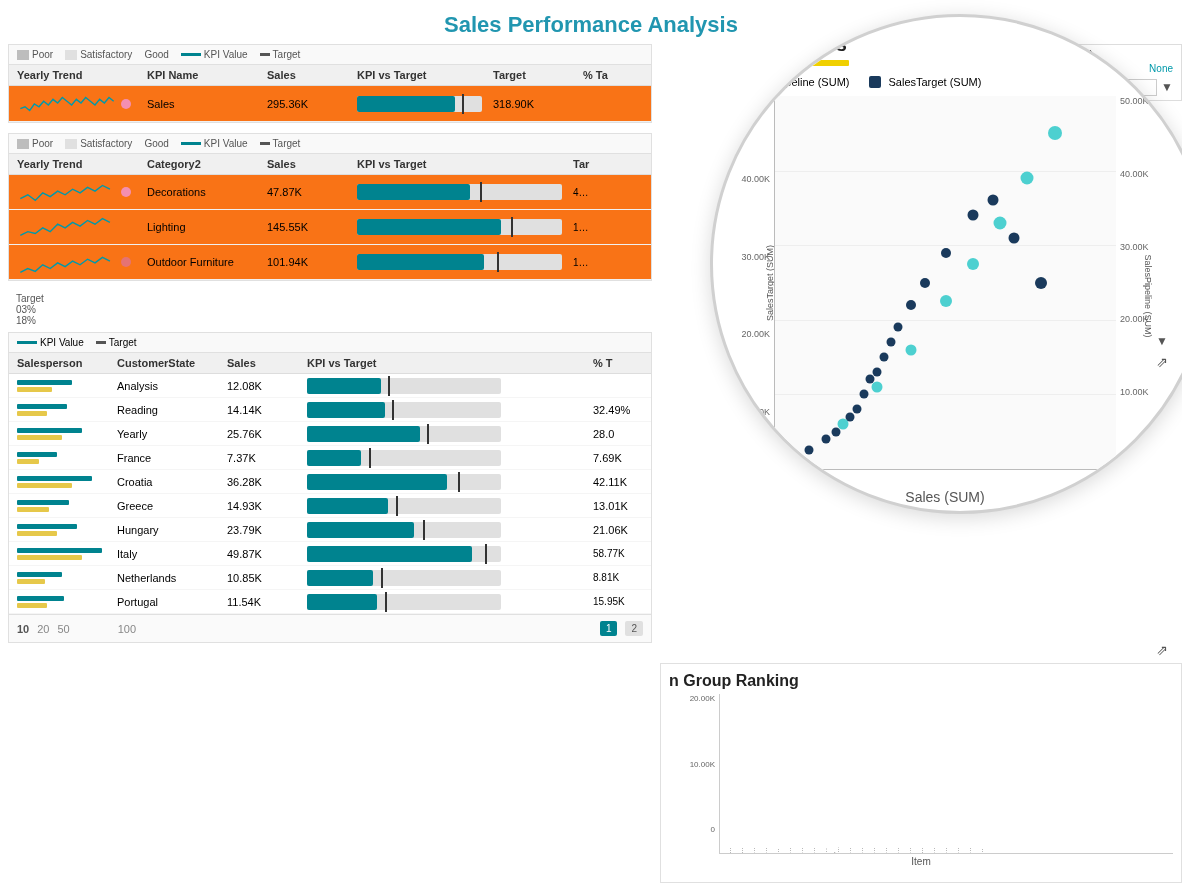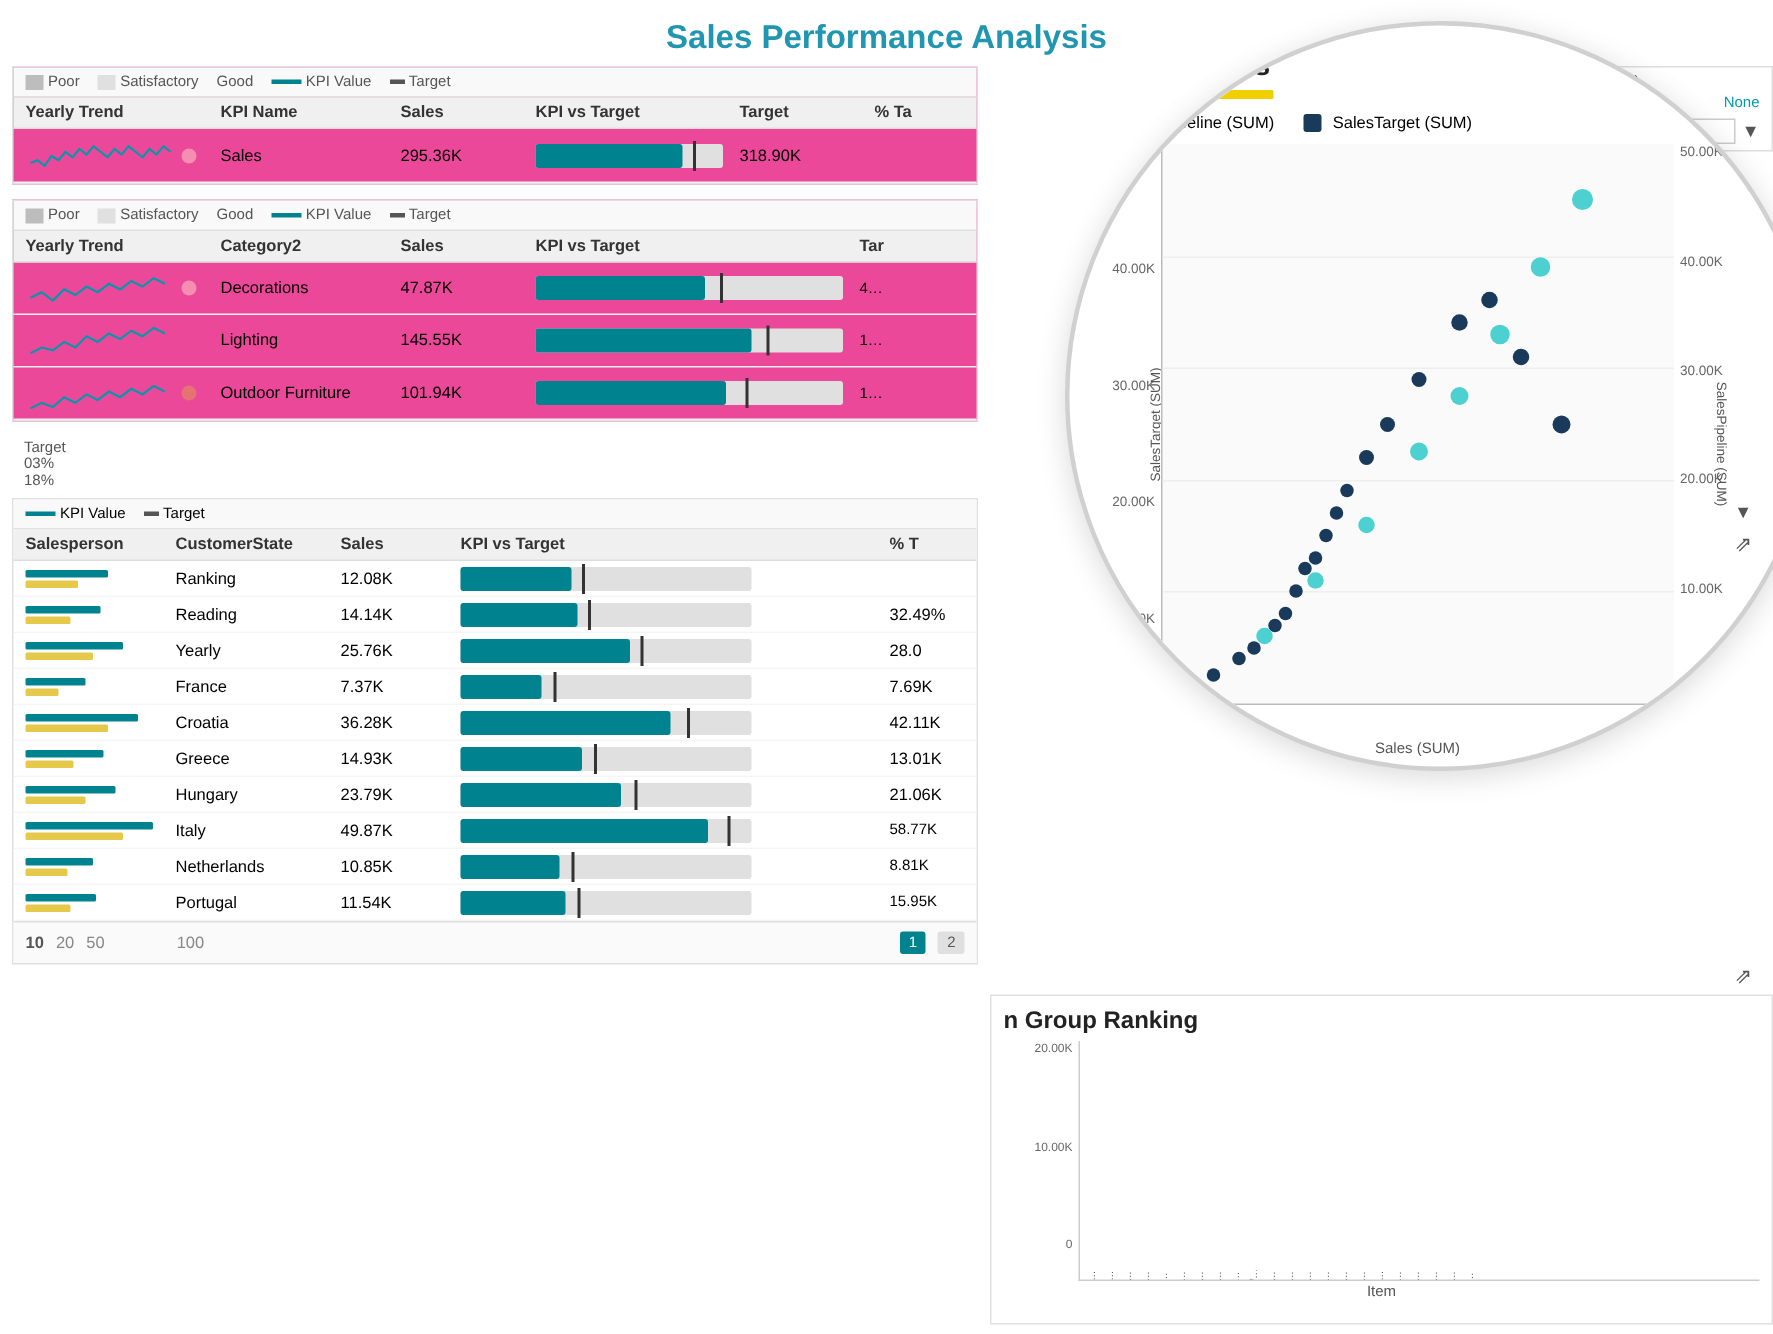--- a/index.html
+++ b/index.html
@@ -23,21 +23,21 @@
       width: 660px;
       flex-shrink: 0;
       padding: 0 8px;
       overflow: hidden;
     }
 
     
     .kpi-section {
       border: 1px solid #e0e0e0;
       margin-bottom: 10px;
-      background: #ec4899;
+      background: #f97316;
       font-size: 11px;
     }
 
     .legend-row {
       display: flex;
       align-items: center;
       gap: 12px;
       padding: 4px 8px;
       background: #f9f9f9;
       border-bottom: 1px solid #e0e0e0;
@@ -485,21 +485,21 @@
         <span>KPI vs Target</span>
         <span></span>
         <span>% T</span>
       </div>
 
       <div class="sp-row">
         <div class="sp-mini-bars">
           <div class="sp-mini-bar bar-teal" style="width:55px;"></div>
           <div class="sp-mini-bar" style="background:#e6c84a;width:35px;"></div>
         </div>
-        <span>Ranking</span>
+        <span>Analysis</span>
         <span>12.08K</span>
         <div style="position:relative;padding-right:4px;">
           <div class="kpi-bar-container">
             <div class="kpi-bar-fill" style="width:38%;"></div>
             <div class="kpi-target-line" style="left:42%;"></div>
           </div>
         </div>
         <span></span>
         <span></span>
       </div>
@@ -748,21 +748,21 @@
             <div class="scatter-dot" style="background:#4dd0d0;width:13px;height:13px;left:66%;top:34%;"></div>
             <div class="scatter-dot" style="background:#4dd0d0;width:13px;height:13px;left:74%;top:22%;"></div>
             <div class="scatter-dot" style="background:#4dd0d0;width:14px;height:14px;left:82%;top:10%;"></div>
           </div>
 
           <div style="position:absolute;bottom:-20px;left:0;width:100%;display:flex;justify-content:space-between;font-size:9px;color:#666;">
             <span>0.00</span>
             <span>20.00K</span>
           </div>
 
-          <div style="position:absolute;bottom:-35px;left:50%;transform:translateX(-50%);font-size:10px;color:#555;">Sales (SUM)</div>
+          <div style="position:absolute;bottom:-35px;left:50%;transform:translateX(-50%);font-size:14px;color:#555;">Sales (SUM)</div>
         </div>
 
         <div style="position:absolute;right:0;top:0;bottom:25px;width:45px;display:flex;flex-direction:column-reverse;justify-content:space-between;font-size:9px;color:#666;padding-left:4px;">
           <span>0.00</span>
           <span>10.00K</span>
           <span>20.00K</span>
           <span>30.00K</span>
           <span>40.00K</span>
           <span>50.00K</span>
         </div>

